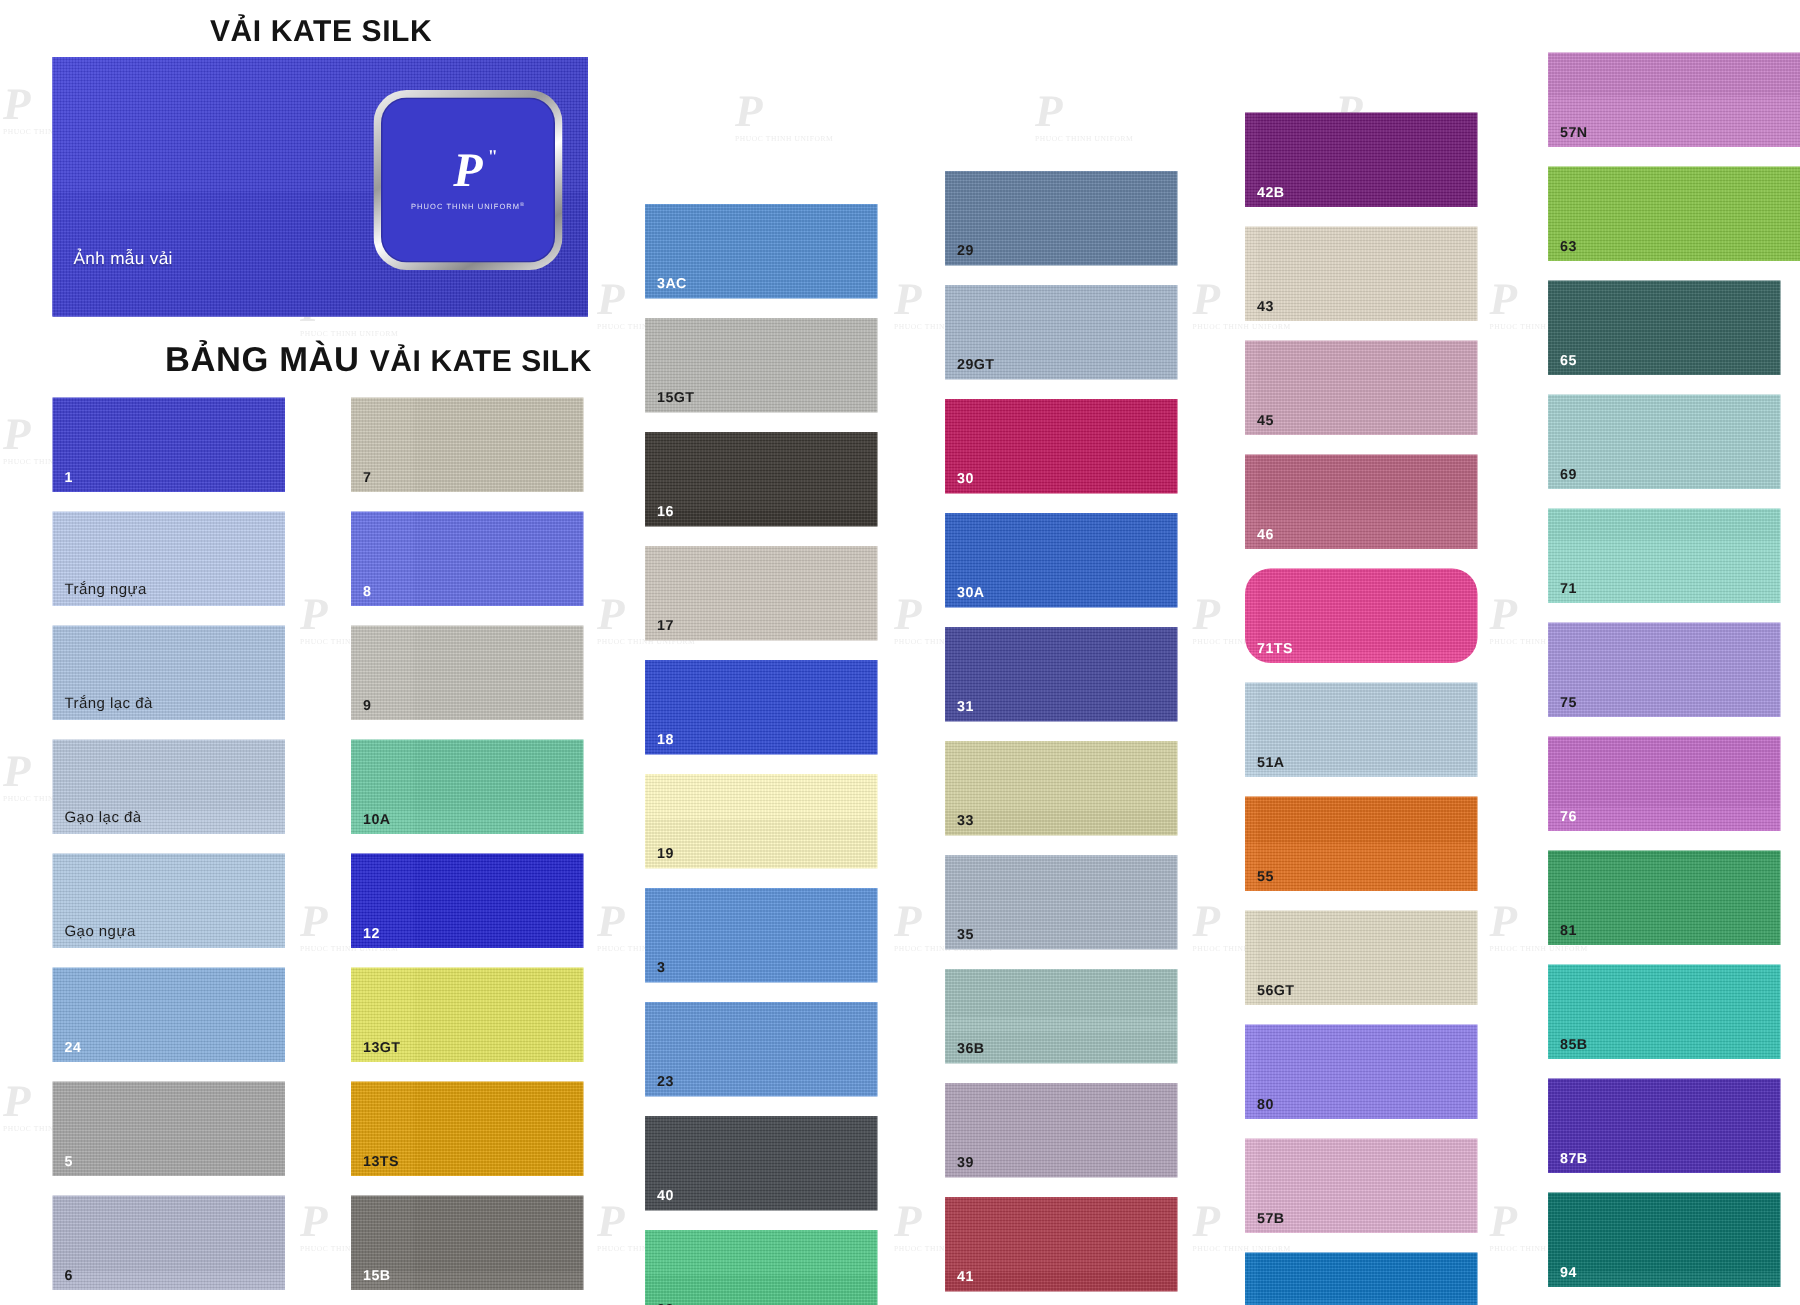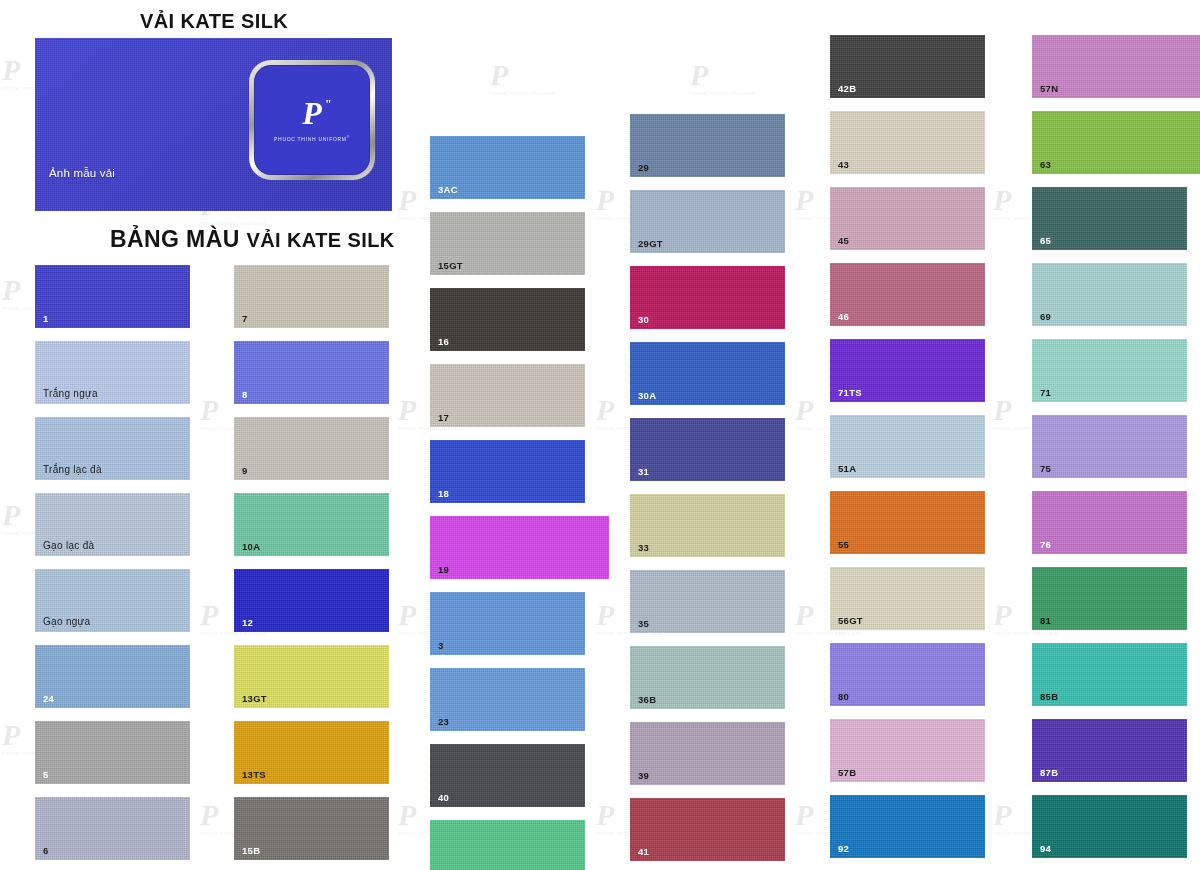--- a/index.html
+++ b/index.html
@@ -277,21 +277,21 @@
           <div class="code light">16</div>
         </div>
         <div class="swatch" style="background-color: rgb(205, 198, 189);">
           <div class="weave"></div>
           <div class="code dark">17</div>
         </div>
         <div class="swatch" style="background-color: rgb(47, 73, 209);">
           <div class="weave"></div>
           <div class="code light">18</div>
         </div>
-        <div class="swatch" style="background-color: #d946ef; padding-left: 24px;">
+        <div class="swatch" style="background-color: #fef9c3;">
           <div class="weave"></div>
           <div class="code dark">19</div>
         </div>
         <div class="swatch" style="background-color: rgb(99, 152, 222);">
           <div class="weave"></div>
           <div class="code dark">3</div>
         </div>
         <div class="swatch" style="background-color: rgb(106, 156, 221);">
           <div class="weave"></div>
           <div class="code dark">23</div>
@@ -341,37 +341,37 @@
         <div class="swatch" style="background-color: rgb(176, 163, 184);">
           <div class="weave"></div>
           <div class="code dark">39</div>
         </div>
         <div class="swatch" style="background-color: rgb(171, 60, 76);">
           <div class="weave"></div>
           <div class="code light">41</div>
         </div>
       </div>
       <div class="column" style="left: 830px; top: 35px;">
-        <div class="swatch" style="background-color: #404040;">
+        <div class="swatch" style="background-color: #701a75; margin-top: 40px;">
           <div class="weave"></div>
           <div class="code light">42B</div>
         </div>
         <div class="swatch" style="background-color: rgb(222, 213, 196);">
           <div class="weave"></div>
           <div class="code dark">43</div>
         </div>
         <div class="swatch" style="background-color: rgb(211, 169, 191);">
           <div class="weave"></div>
           <div class="code dark">45</div>
         </div>
         <div class="swatch" style="background-color: rgb(188, 104, 133);">
           <div class="weave"></div>
           <div class="code light">46</div>
         </div>
-        <div class="swatch" style="background-color: #6d28d9;">
+        <div class="swatch" style="background-color: #ec4899; border-radius: 17px;">
           <div class="weave"></div>
           <div class="code light">71TS</div>
         </div>
         <div class="swatch" style="background-color: rgb(188, 210, 226);">
           <div class="weave"></div>
           <div class="code dark">51A</div>
         </div>
         <div class="swatch" style="background-color: rgb(224, 112, 31);">
           <div class="weave"></div>
           <div class="code dark">55</div>

